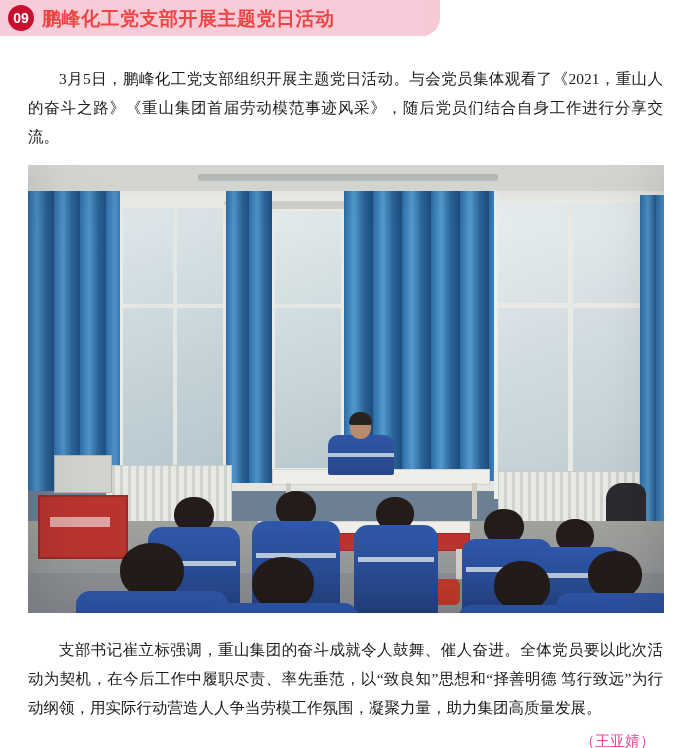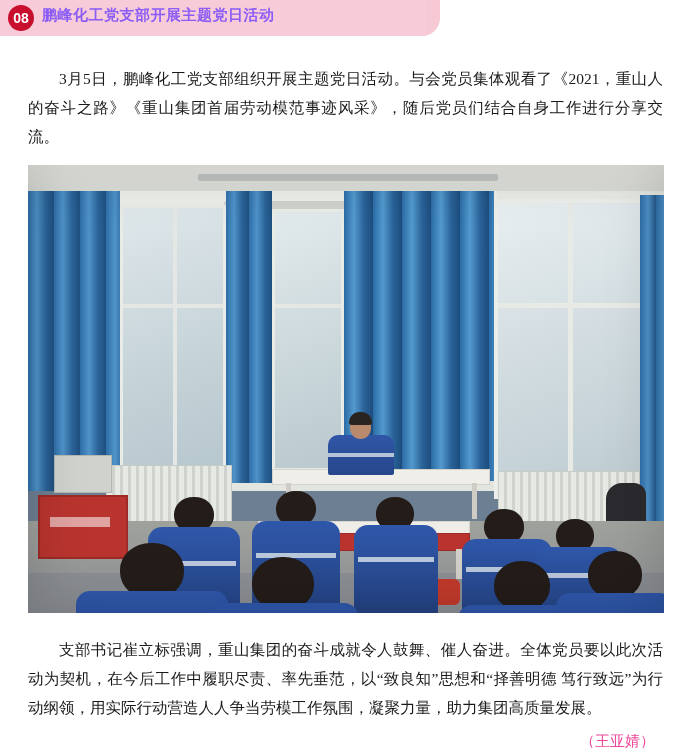--- a/index.html
+++ b/index.html
@@ -55,23 +55,23 @@
     display: flex;
     align-items: center;
     justify-content: center;
     letter-spacing: 0px;
   }
   .header-title {
     position: absolute;
     left: 42px;
     top: 6px;
     font-family: "Liberation Sans", sans-serif;
-    font-size: 15px;
+    font-size: 19px;
     font-weight: bold;
-    color: #8b5cf6;
+    color: #ef4444;
     letter-spacing: 0.5px;
     white-space: nowrap;
   }
   .header-rule {
     position: absolute;
     left: 0;
     top: 36px;
     width: 679px;
     height: 2px;
     background: #ffffff;
@@ -295,21 +295,21 @@
     box-shadow: inset 0 0 60px rgba(0,0,0,0.18);
     pointer-events: none;
   }
 </style>
 </head>
 <body>
 
 <div class="header">
   <div class="header-band"></div>
   <div class="header-band2"></div>
-  <div class="header-badge">08</div>
+  <div class="header-badge">09</div>
   <div class="header-title">鹏峰化工党支部开展主题党日活动</div>
 </div>
 <div class="header-rule"></div>
 
 <div class="article">
 
   <p class="para top">3月5日，鹏峰化工党支部组织开展主题党日活动。与会党员集体观看了《2021，重山人的奋斗之路》《重山集团首届劳动模范事迹风采》，随后党员们结合自身工作进行分享交流。</p>
 
   <div class="photo-wrap">
     <div class="photo">

